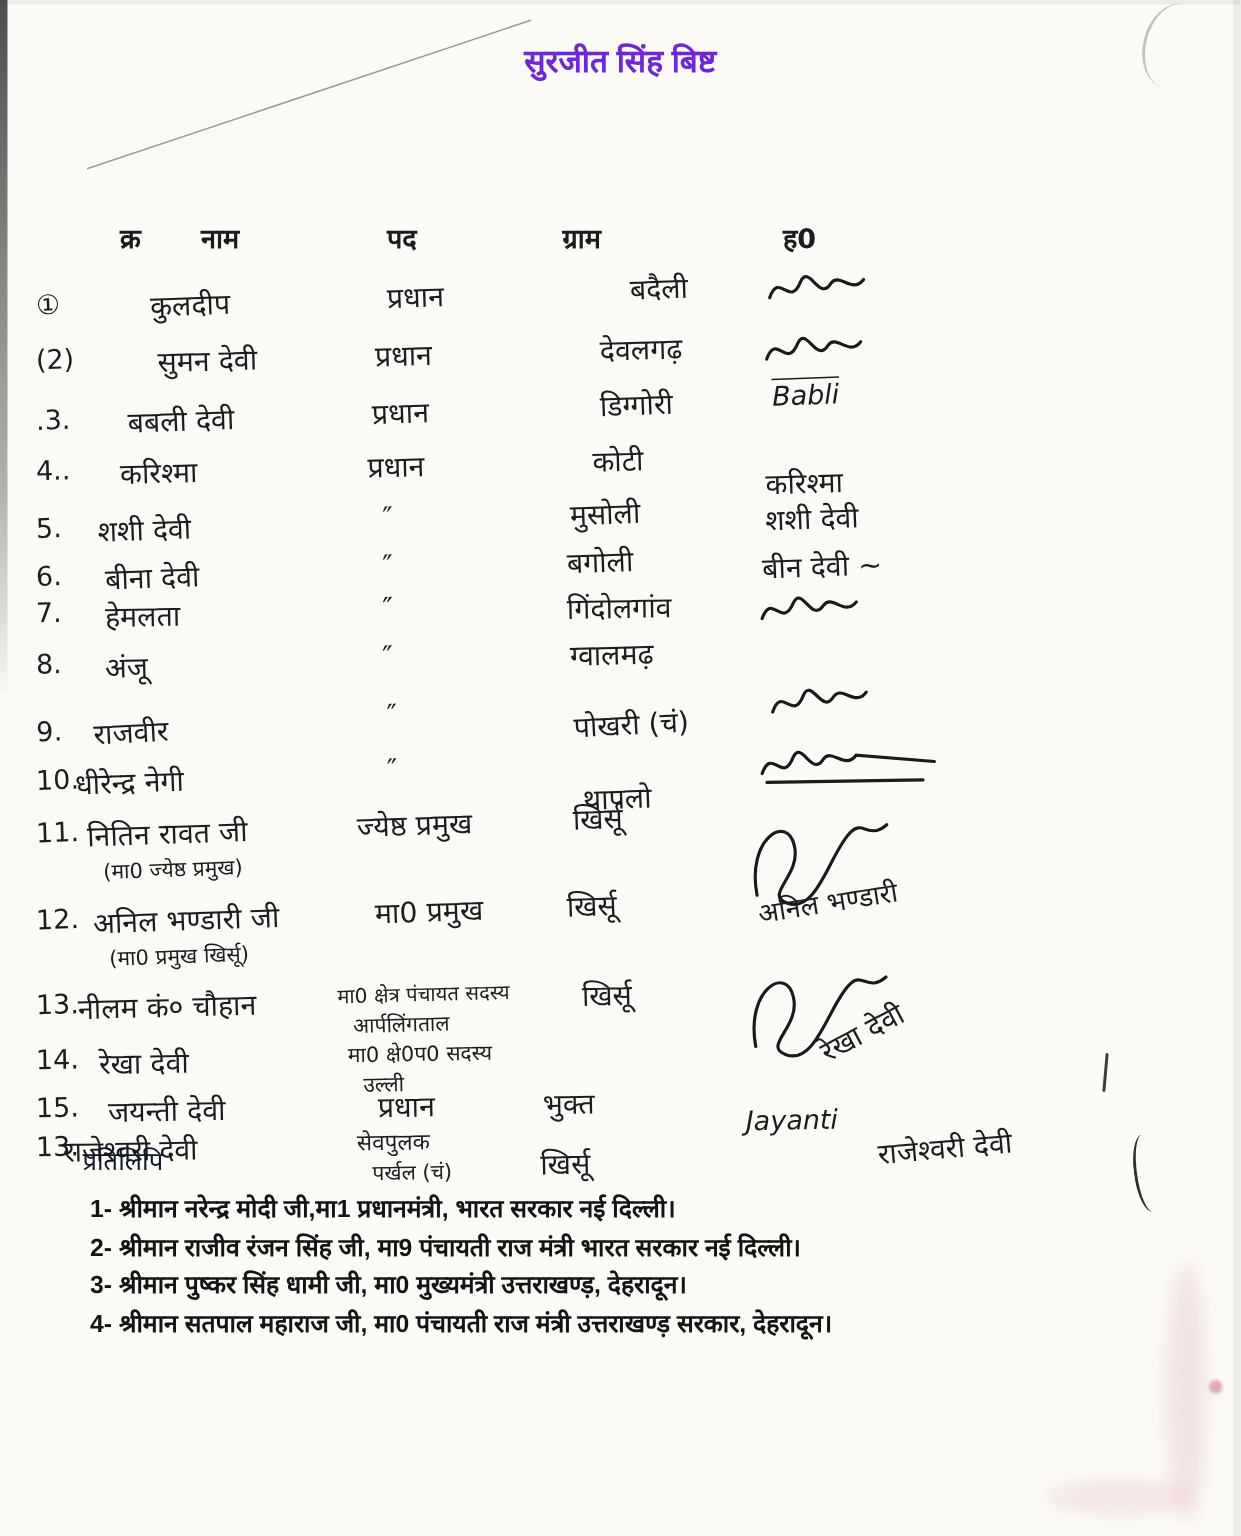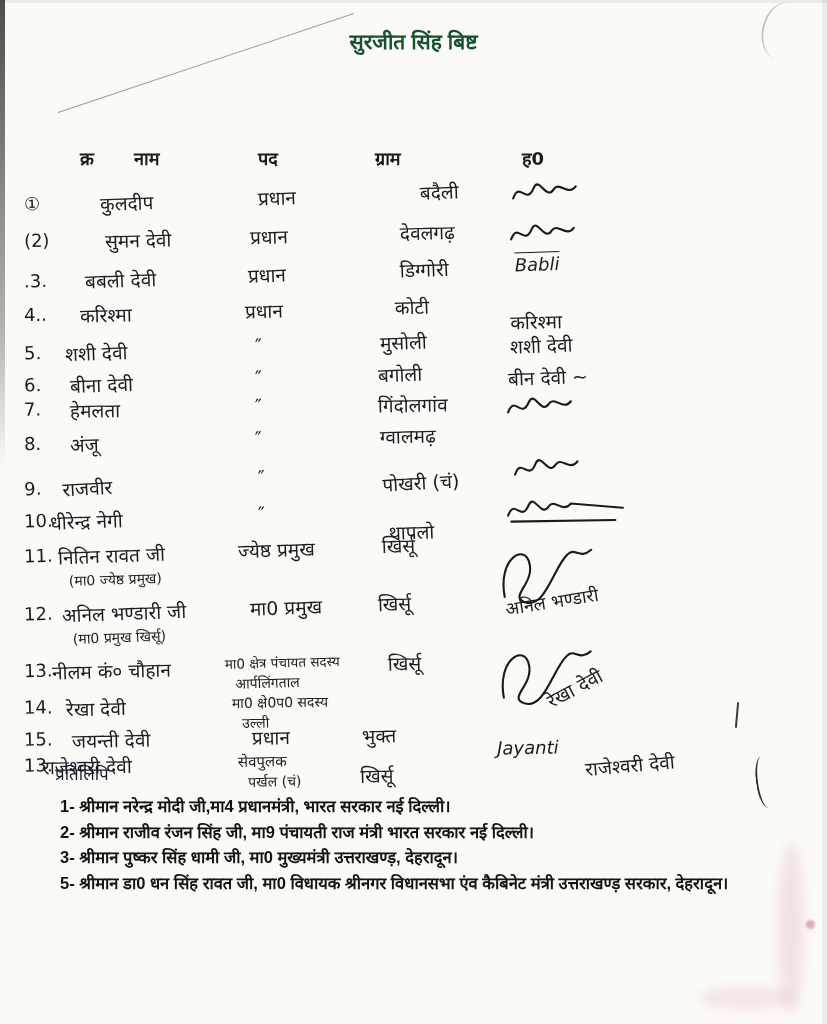--- a/index.html
+++ b/index.html
@@ -31,21 +31,21 @@
   .stamp .crescent{position:absolute;left:-14px;top:26px;width:120px;height:108px;border-radius:50%;
                    background:#fbfaf7;opacity:.9;}
   .stamp .disc{position:absolute;left:26px;top:14px;width:100px;height:96px;border-radius:50%;
                background:radial-gradient(circle at 40% 35%, #7087ae 0%, #5b76a3 45%, #49648f 80%, #54719f 100%);
                opacity:.93;}
   .stamp .date{position:absolute;left:34px;top:54px;width:100px;color:#f2f4f8;
                font-family:"DejaVu Sans",sans-serif;font-size:13px;font-weight:bold;
                letter-spacing:.5px;text-shadow:0 1px 1px rgba(30,50,90,.6);}
   
   .doc-header{position:absolute;left:0;top:26px;width:827px;text-align:center;
-              font-weight:700;font-size:21px;line-height:32px;color:#14532d;}
+              font-weight:700;font-size:21px;line-height:32px;color:#6d28d9;}
   
   .hw{font-family:"DejaVu Sans",sans-serif;color:#1c1c1e;font-size:19px;white-space:nowrap;}
   .tbl-header{position:absolute;left:0;top:146px;width:827px;}
   .tbl-header .hcell{position:absolute;font-size:18px;font-weight:600;}
   .row{position:absolute;left:0;width:827px;height:34px;}
   .cell{position:absolute;top:0;}
   .c-num{left:24px;font-size:18px;}
   .c-name .sub, .c-pad .sub{display:block;font-size:14px;margin-top:1px;margin-left:10px;}
   .c-sign .latin{font-family:"DejaVu Sans",sans-serif;font-style:italic;font-size:18px;}
   .u-top{border-top:1.5px solid #1c1c1e;padding-top:1px;}
@@ -224,19 +224,19 @@
         <span class="cell c-num">13.</span>
         <span class="cell c-name" style="left: 42px;">राजेश्वरी देवी</span>
         <span class="cell c-pad" style="left: 238px;">सेवपुलक<span class="sub">पर्खल (चं)</span></span>
         <span class="cell c-village" style="left: 360px;">खिर्सू</span>
         <span class="cell c-sign" style="left: 585px;"><span class="">राजेश्वरी देवी</span></span>
       </div>
     </div>
 
   <div class="copy-label">प्रतिलिपि</div>
   <div class="footer-list" id="footer-host">
-      <div class="footer-item"><span class="">1- </span><span class="">श्रीमान नरेन्द्र मोदी जी,मा4 प्रधानमंत्री, भारत सरकार नई दिल्ली।</span></div>
+      <div class="footer-item"><span class="">1- </span><span class="">श्रीमान नरेन्द्र मोदी जी,मा1 प्रधानमंत्री, भारत सरकार नई दिल्ली।</span></div>
       <div class="footer-item"><span class="">2- </span><span class="">श्रीमान राजीव रंजन सिंह जी, मा9 पंचायती राज मंत्री भारत सरकार नई दिल्ली।</span></div>
       <div class="footer-item"><span class="">3- </span><span class="">श्रीमान पुष्कर सिंह धामी जी, मा0 मुख्यमंत्री उत्तराखण्ड़, देहरादून।</span></div>
-      <div class="footer-item"><span class="">5- </span><span class="">श्रीमान डा0 धन सिंह रावत जी, मा0 विधायक श्रीनगर विधानसभा एंव कैबिनेट मंत्री उत्तराखण्ड़ सरकार, देहरादून।</span></div>
+      <div class="footer-item"><span class="">4- </span><span class="">श्रीमान सतपाल महाराज जी, मा0 पंचायती राज मंत्री उत्तराखण्ड़ सरकार, देहरादून।</span></div>
     </div>
 
 </div>
 
 </body></html>

